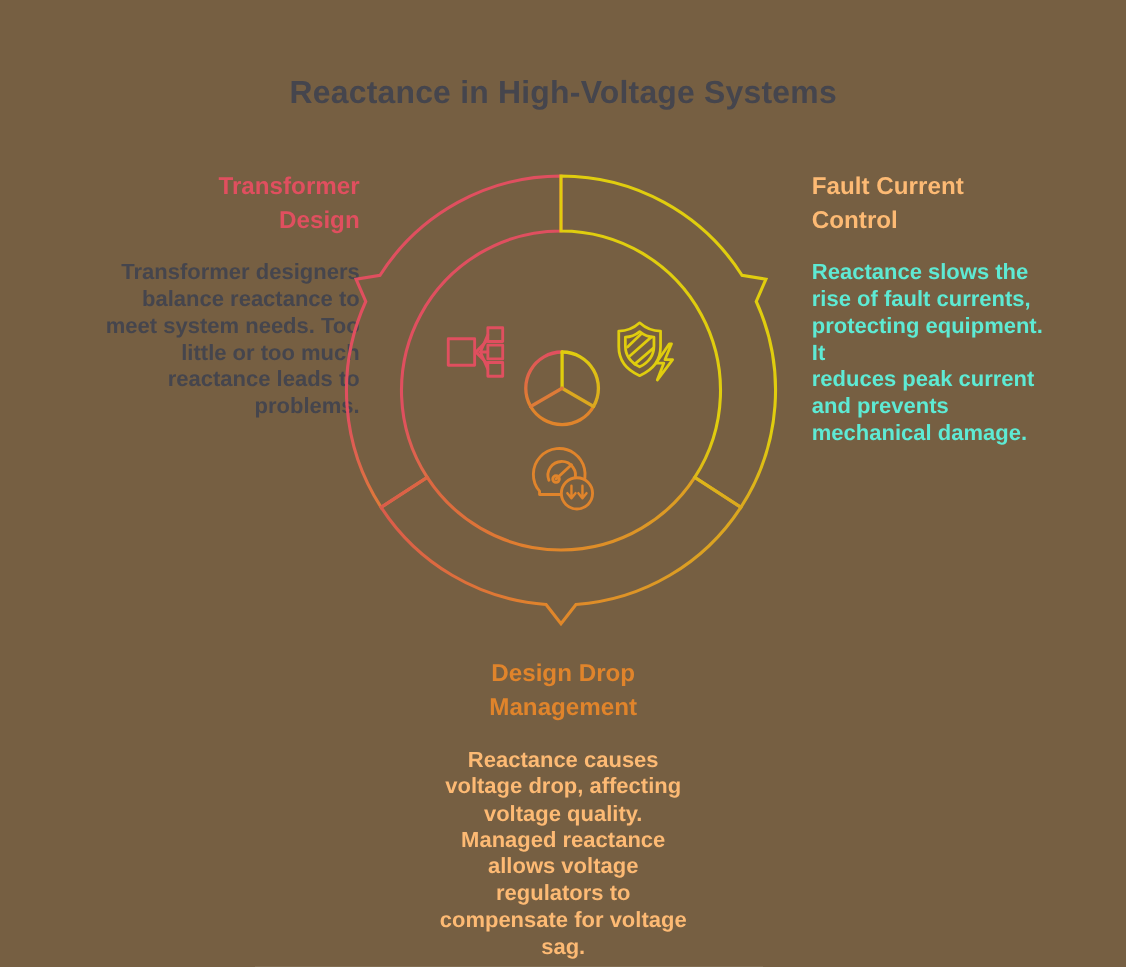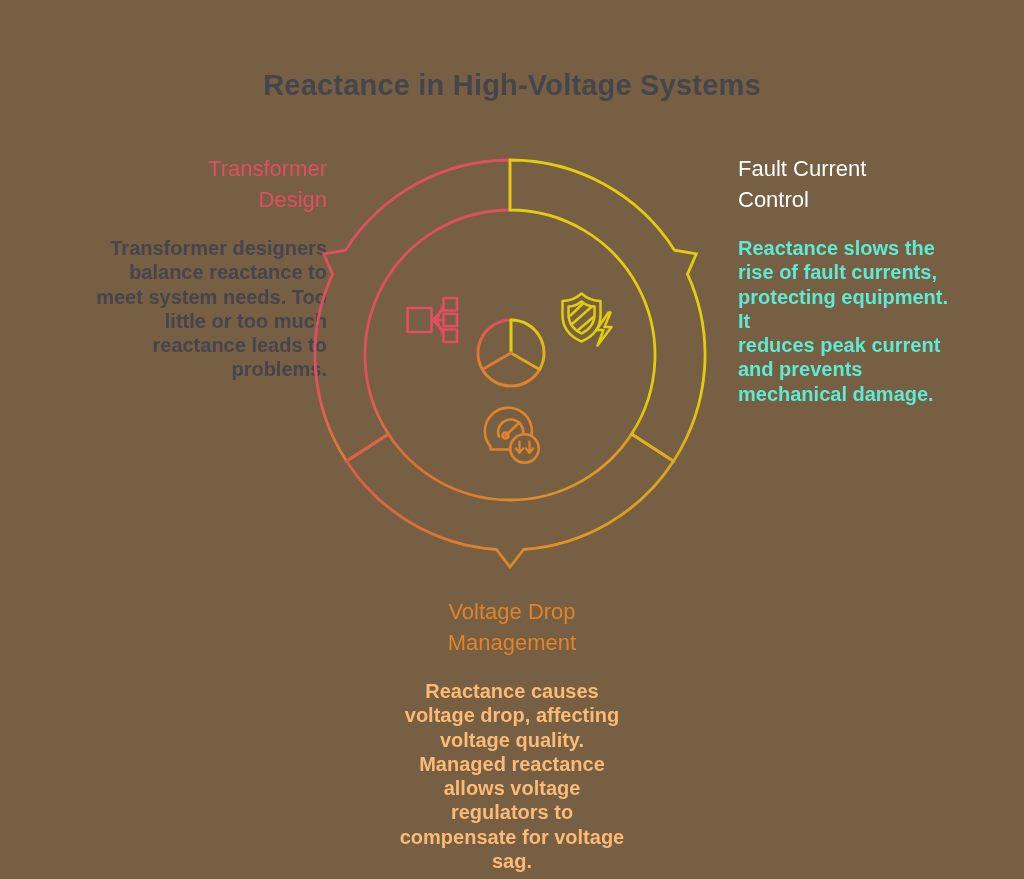--- a/index.html
+++ b/index.html
@@ -9,21 +9,21 @@
     font-family:"Liberation Sans","DejaVu Sans",sans-serif;
     font-weight:700;
   }
   .page-title{
     position:absolute;top:66px;left:0;width:1024px;margin:0;
     text-align:center;font-size:29px;line-height:38px;font-weight:700;
     letter-spacing:0.2px;
   }
   .block{position:absolute;}
   .block h2{
-    margin:0 0 21px 0;font-size:22px;line-height:31px;font-weight:400;
+    margin:0 0 21px 0;font-size:22px;line-height:31px;font-weight:700;
     white-space:pre-line;
   }
   .block p{
     margin:0;font-size:20px;line-height:24.3px;font-weight:700;
     white-space:pre-line;
   }
   .block-left{top:153px;right:737px;width:260px;text-align:right;}
   .block-right{top:153px;left:738px;width:225px;text-align:left;}
   .block-bottom{top:596px;left:382px;width:260px;text-align:center;}
   .diagram-svg{position:absolute;left:0;top:0;}
@@ -40,32 +40,32 @@
 Design</h2>
     <p style="color: rgb(69, 69, 77);">Transformer designers
 balance reactance to
 meet system needs. Too
 little or too much
 reactance leads to
 problems.</p>
   </section>
 
   <section class="block block-right">
-    <h2 style="color: #ffffff;">Fault Current
+    <h2 style="color: #fdba74;">Fault Current
 Control</h2>
     <p style="color: #5eead4;">Reactance slows the
 rise of fault currents,
 protecting equipment. It
 reduces peak current
 and prevents
 mechanical damage.</p>
   </section>
 
   <section class="block block-bottom">
-    <h2 style="color: rgb(224, 132, 43);">Voltage Drop
+    <h2 style="color: rgb(224, 132, 43);">Design Drop
 Management</h2>
     <p style="color: #fdba74;">Reactance causes
 voltage drop, affecting
 voltage quality.
 Managed reactance
 allows voltage
 regulators to
 compensate for voltage
 sag.</p>
   </section>

